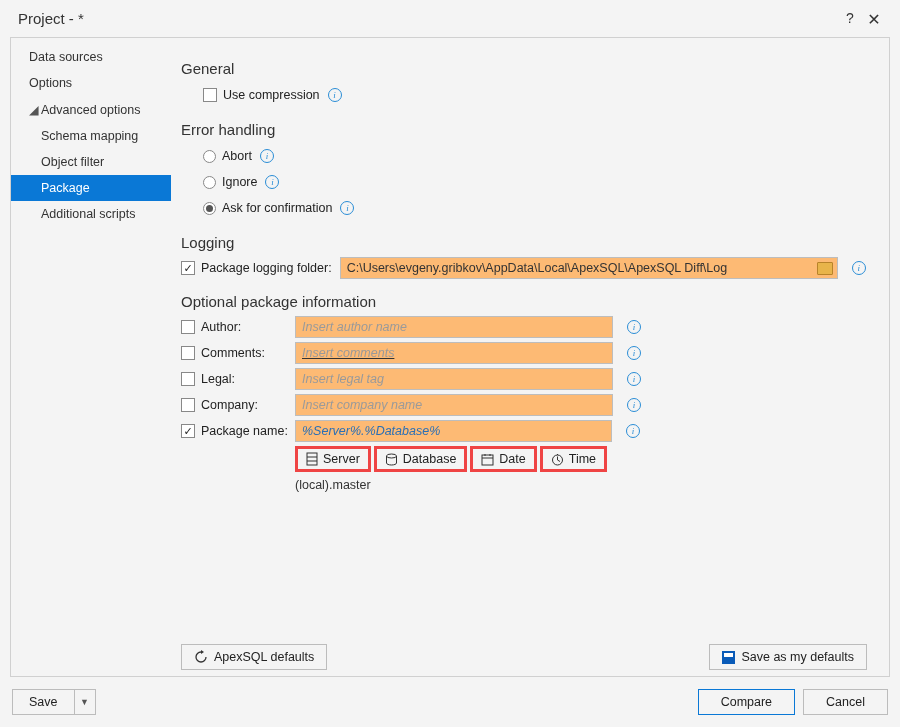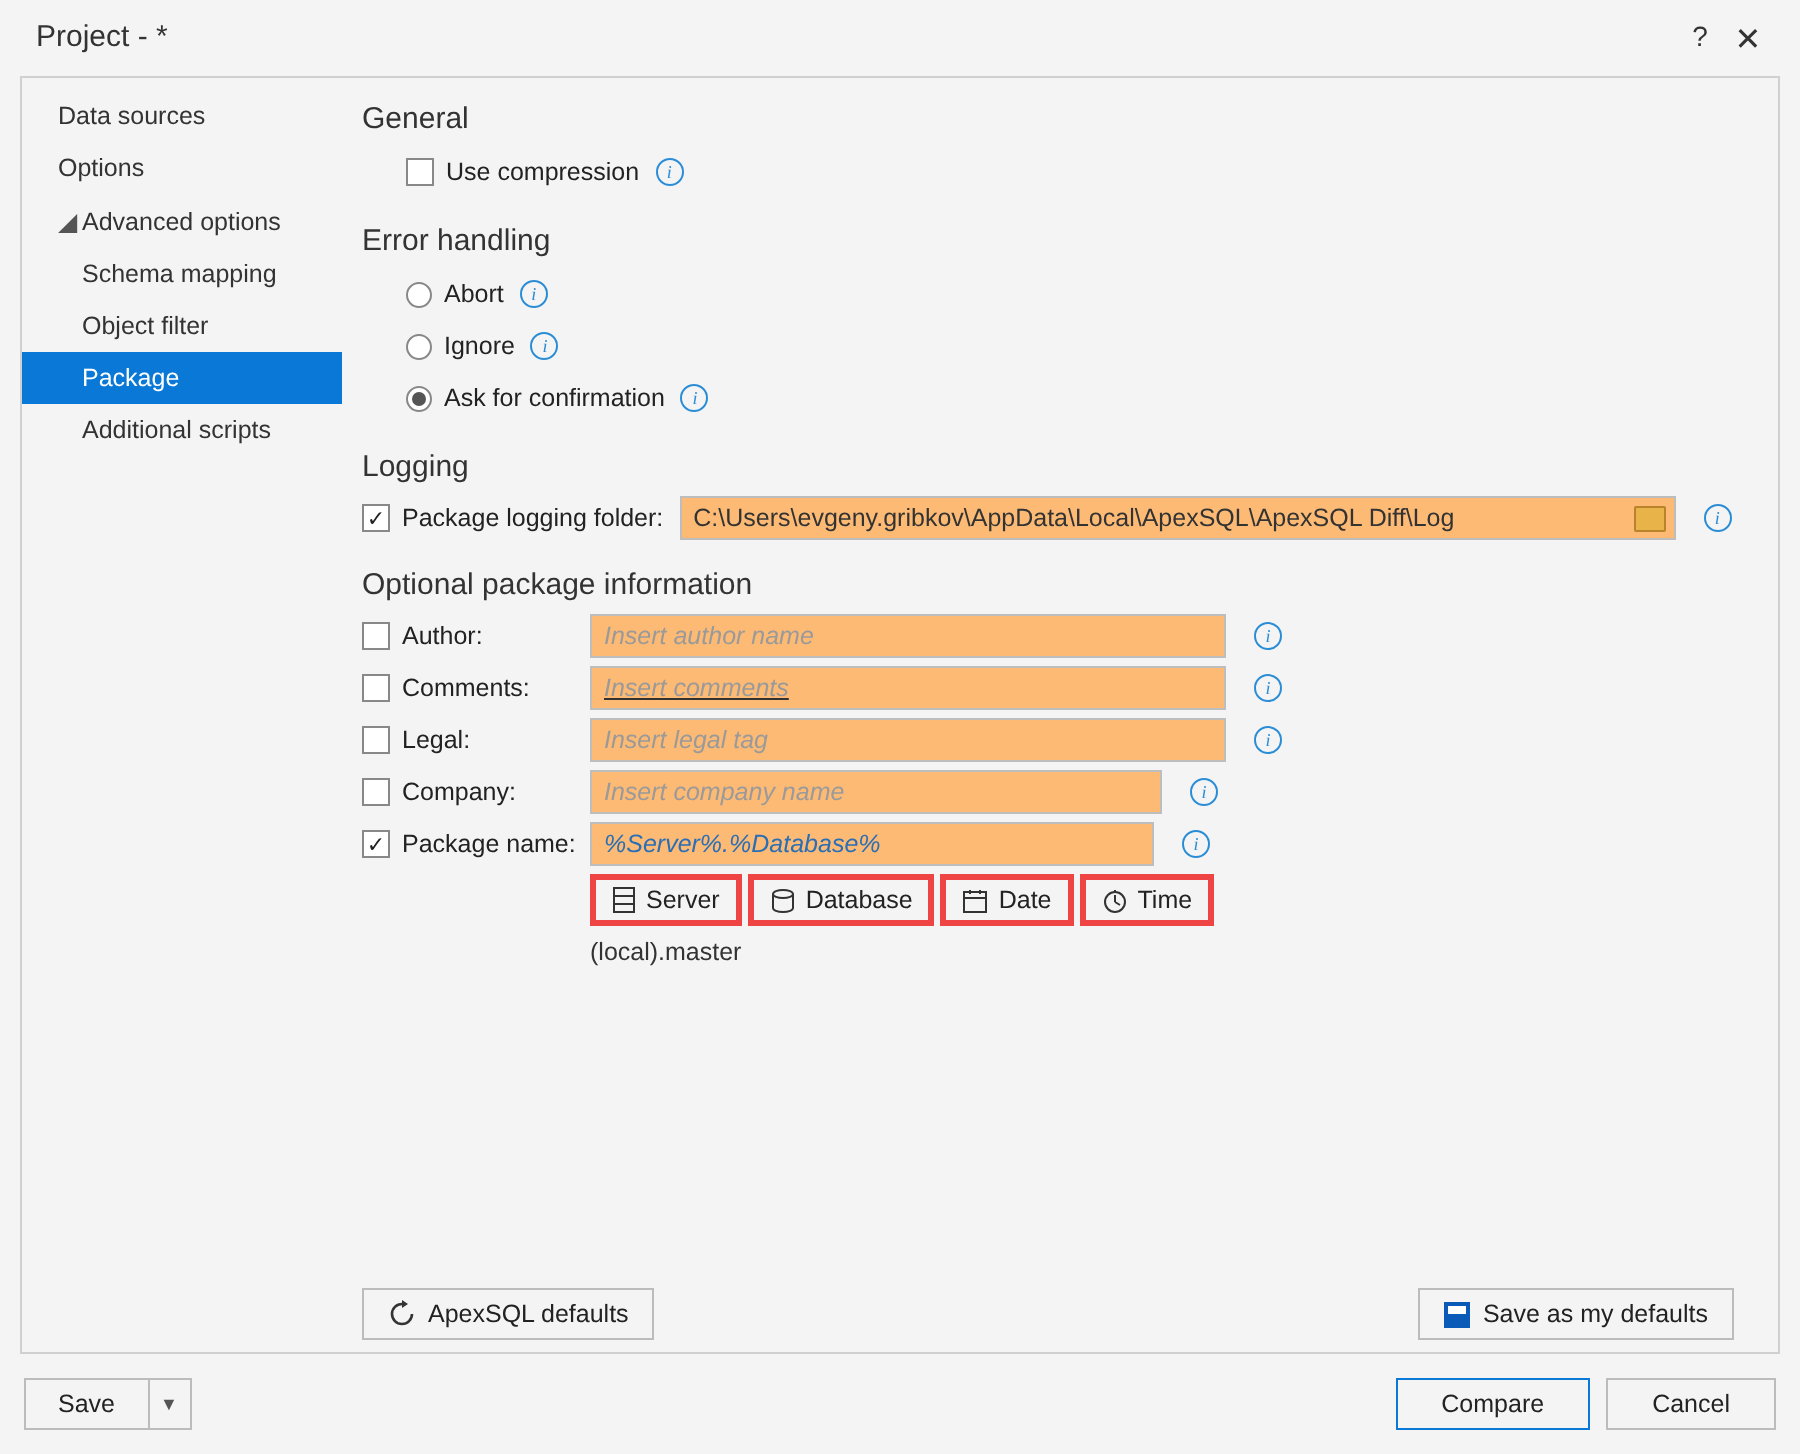--- a/index.html
+++ b/index.html
@@ -10,21 +10,21 @@
   .tbtn{width:24px;text-align:center;font-size:14px;color:#333}
   .outer{flex:1;display:flex;flex-direction:column;margin:0 10px;border:1px solid #d0d0d0;background:#f4f4f4}
   .body{flex:1;display:flex;overflow:hidden}
   .sidebar{width:160px;padding-top:6px}
   .nav-item{padding:6px 8px 6px 18px;color:#333;cursor:default}
   .nav-sub{padding-left:30px}
   .nav-expander{display:inline-block;width:10px;color:#555;margin-right:2px}
   .nav-item.selected{background:#0a78d6;color:#fff}
   .content{flex:1;padding:2px 22px 10px 10px;position:relative}
   h3{font-size:15px;font-weight:400;color:#333;margin:14px 0 6px 0}
-  h3:first-child{margin-top:10px}
+  h3:first-child{margin-top:20px}
   .row{display:flex;align-items:center;margin:2px 0;min-height:24px}
   .ck{width:14px;height:14px;border:1px solid #888;background:#fff;display:inline-flex;align-items:center;justify-content:center;font-size:11px;color:#222;margin-right:6px;box-sizing:border-box}
   .ck.checked::after{content:"✓"}
   .radio{width:13px;height:13px;border:1px solid #888;border-radius:50%;background:#fff;margin-right:6px;display:inline-flex;align-items:center;justify-content:center;box-sizing:border-box}
   .radio.sel::after{content:"";width:7px;height:7px;background:#555;border-radius:50%}
   .info{width:14px;height:14px;border:1.2px solid #2a8dd6;color:#2a8dd6;border-radius:50%;display:inline-flex;align-items:center;justify-content:center;font-size:9px;font-style:italic;font-family:Georgia,serif;margin-left:8px;box-sizing:border-box}
   .text-input{height:22px;border:1px solid #bdbdbd;background:#fdba74;box-sizing:border-box;padding:0 6px;font:inherit;color:#333;outline:none}
   .text-input::placeholder{color:#9a9a9a;font-style:italic}
   .opt-row{display:flex;align-items:center;margin:4px 0}
   .opt-label{display:flex;align-items:center;width:114px}
@@ -126,29 +126,29 @@
               <span>Legal:</span>
             </span>
           <input class="text-input" style="width: 318px;" placeholder="Insert legal tag">
           <span class="info" style="margin-left:14px">i</span>
         </div>
         <div class="opt-row">
           <span class="opt-label">
               <span class="ck"></span>
               <span>Company:</span>
             </span>
-          <input class="text-input" style="width: 286px;" placeholder="Insert company name">
+          <input class="text-input" style="width: 318px;" placeholder="Insert company name">
           <span class="info" style="margin-left:14px">i</span>
         </div>
         <div class="opt-row">
           <span class="opt-label">
               <span class="ck checked"></span>
               <span>Package name:</span>
             </span>
-          <input class="text-input" style="width: 282px; color: rgb(42, 111, 181); font-style: italic;" value="%Server%.%Database%">
+          <input class="text-input" style="width: 317px; color: rgb(42, 111, 181); font-style: italic;" value="%Server%.%Database%">
           <span class="info" style="margin-left:14px">i</span>
         </div>
 
         <div style="margin-left:114px">
           <div class="tok-btns">
             <span class="tok">
                 <svg width="12" height="14">
                   <rect x="1" y="1" width="10" height="12" fill="none" stroke="#333"></rect>
                   <line x1="1" y1="5" x2="11" y2="5" stroke="#333"></line>
                   <line x1="1" y1="9" x2="11" y2="9" stroke="#333"></line>

